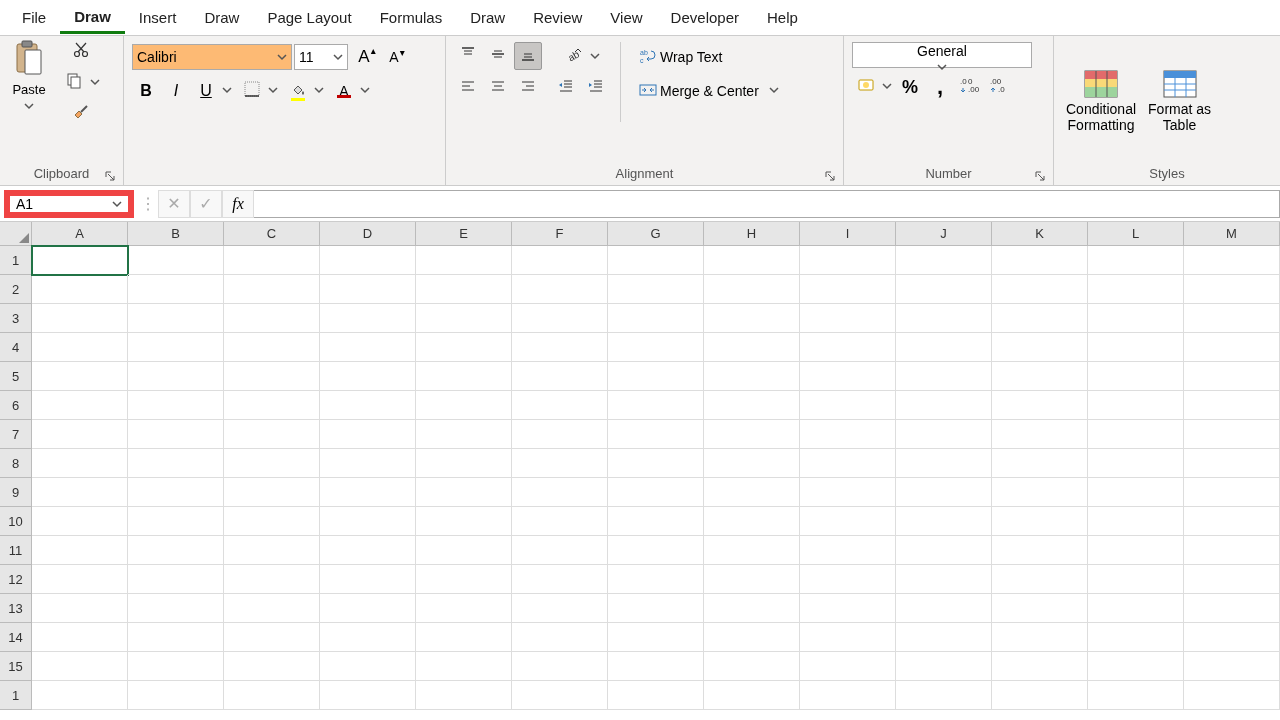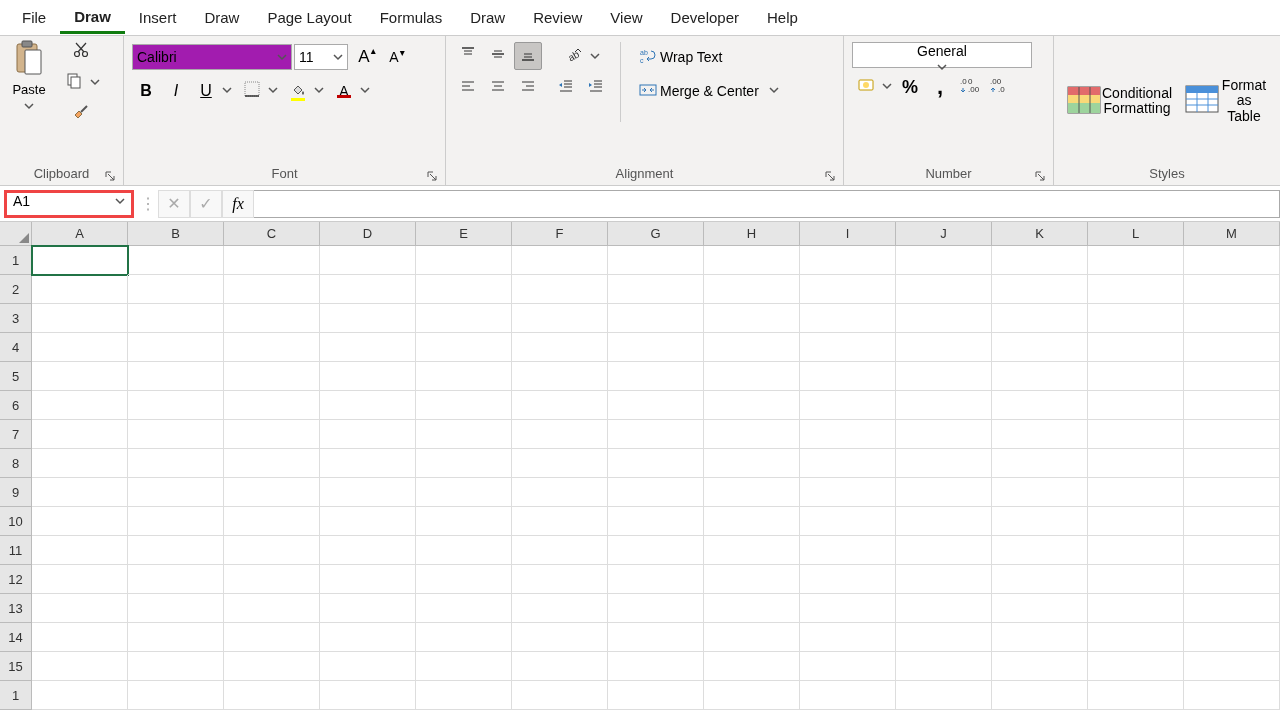--- a/index.html
+++ b/index.html
@@ -25,39 +25,39 @@
 .hrow { display: flex; flex-direction: row; align-items: center; }
 
 
 .clip-col { width: 50px; }
 .paste-big { flex-direction: column; padding: 2px; text-align: right; }
 .icon-paste svg { width: 32px; height: 38px; }
 .small-btn { width: 28px; height: 28px; }
 .split-arrow { width: 14px; height: 28px; }
 
 
-.font-name { width: 160px; height: 26px; border: 1px solid #aaa; background: #a21caf; font-size: 14px; padding: 0 4px; display: flex; align-items: center; justify-content: space-between; }
+.font-name { width: 160px; height: 26px; border: 1px solid #aaa; background: #fdba74; font-size: 14px; padding: 0 4px; display: flex; align-items: center; justify-content: space-between; }
 .font-size { width: 54px; height: 26px; border: 1px solid #aaa; background: #fff; font-size: 14px; padding: 0 4px; display: flex; align-items: center; justify-content: space-between; }
 .combo-arrow svg { width: 10px; height: 10px; }
 .font-btn { width: 28px; height: 30px; font-size: 16px; }
 .split-combo { display: flex; }
 
 
 .align-btn { width: 28px; height: 28px; }
 .wrap-btn, .merge-btn { height: 30px; padding: 0 8px; display: flex; align-items: center; gap: 3px; font-size: 14px; }
 
 
 .num-format { width: 180px; height: 26px; border: 1px solid #aaa; background: #fff; font-size: 14px; padding: 0 6px; display: flex; align-items: center; justify-content: space-between; flex-direction: column; }
 
 
-.style-btn { padding: 2px 6px; font-size: 14px; text-align: center; }
+.style-btn { flex-direction: column; padding: 2px 6px; font-size: 14px; text-align: center; }
 
 
 .formula-bar { background: #fff; height: 36px; display: flex; align-items: center; border-bottom: 1px solid #ccc; }
-.name-box { width: 130px; height: 28px; border: 3px solid #ef4444; margin: 0 4px; display: flex; align-items: flex-start; justify-content: space-between; padding: 0 6px; font-size: 14px; background: #fff; }
+.name-box { width: 130px; height: 28px; border: 6px solid #ef4444; margin: 0 4px; display: flex; align-items: flex-end; justify-content: space-between; padding: 0 6px; font-size: 14px; background: #fff; }
 .fx-btns { display: flex; }
 .fx-btn { width: 32px; height: 28px; border: 1px solid #ddd; background: #f8f8f8; display: flex; align-items: center; justify-content: center; cursor: pointer; }
 .fx-input { flex: 1; height: 28px; border: 1px solid #aaa; border-left: none; background: #fff; padding: 0 6px; }
 
 
 .grid-area { display: flex; height: 498px; background: #fff; }
 .corner { width: 32px; height: 24px; background: #e6e6e6; border-right: 1px solid #bbb; border-bottom: 1px solid #bbb; position: relative; }
 .corner::after { content: ''; position: absolute; right: 2px; bottom: 2px; width: 0; height: 0; border-right: 10px solid #888; border-top: 10px solid transparent; }
 .col-headers { display: flex; }
 .col-h { width: 96px; height: 24px; background: #e6e6e6; border-right: 1px solid #bbb; border-bottom: 1px solid #bbb; display: flex; align-items: center; justify-content: center; font-size: 13px; color: #333; }
@@ -226,28 +226,20 @@
             <span style="font-size:14px;line-height:12px">A</span>
             <div class="underline-bar red"></div>
           </div>
           <div class="btn split-arrow">
               <span class="dd-icon"><svg viewBox="0 0 10 10">
                   <path d="M1 3 L5 7 L9 3" stroke="#555" fill="none" stroke-width="1.5"></path>
                 </svg></span>
             </div>
         </div>
       </div>
-    </div>
-    <div class="ribbon-group-label">
-      <span>Font</span>
-      <span class="launcher">
-          <svg viewBox="0 0 10 10">
-            <path d="M1 1 H6 M1 1 V6 M3 3 L9 9 M9 5 V9 H5" stroke="#555" fill="none"></path>
-          </svg>
-        </span>
     </div>
   </div>
 
   <div class="ribbon-group" style="width:398px">
     <div class="ribbon-group-body hrow" style="padding:4px;gap:10px;align-items:flex-start">
       <div class="vcol gap4">
         <div class="hrow gap2">
           <div class="btn align-btn">
               <span><svg width="16" height="16" viewBox="0 0 16 16">
                   <line x1="2" y1="2" x2="14" y2="2" stroke="#333" stroke-width="1.5"></line>

